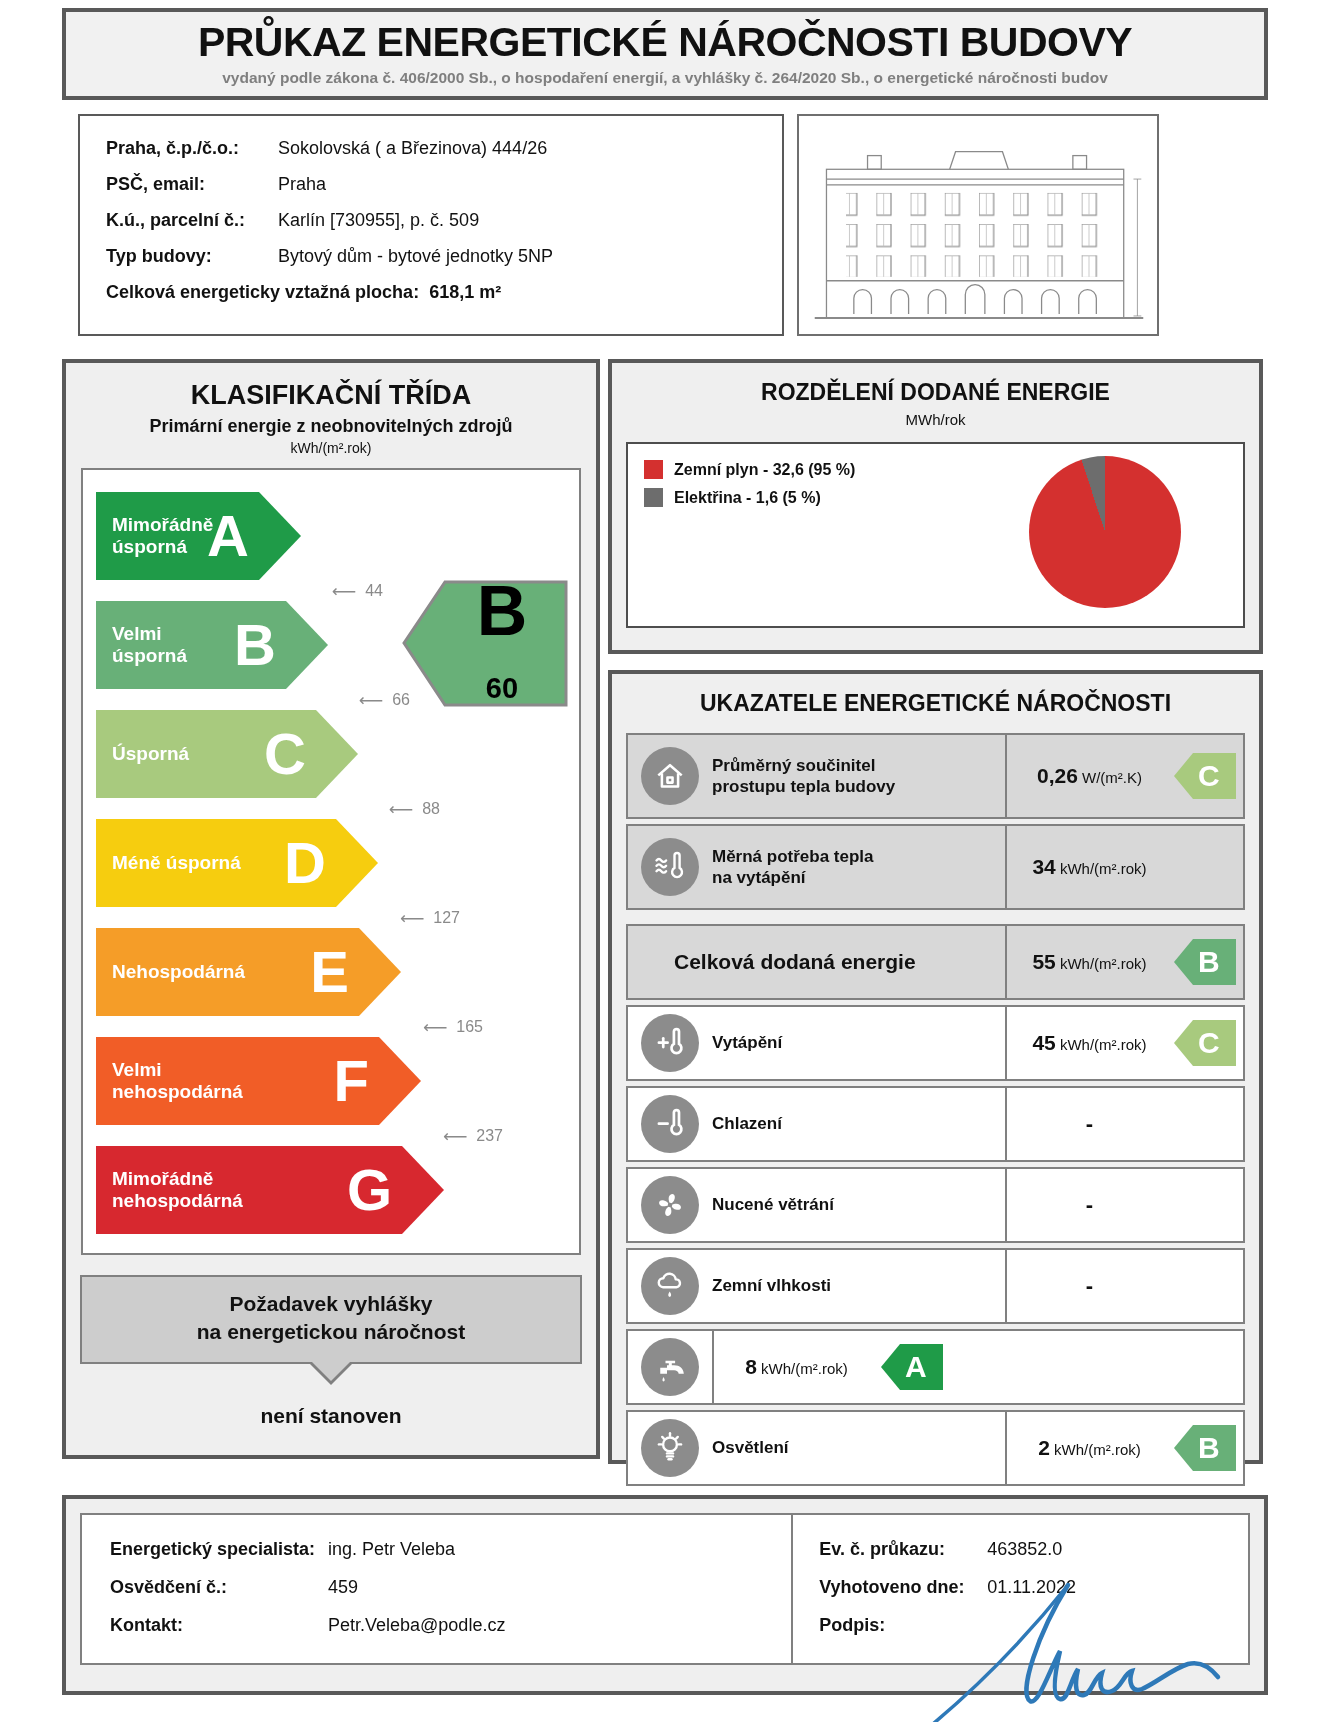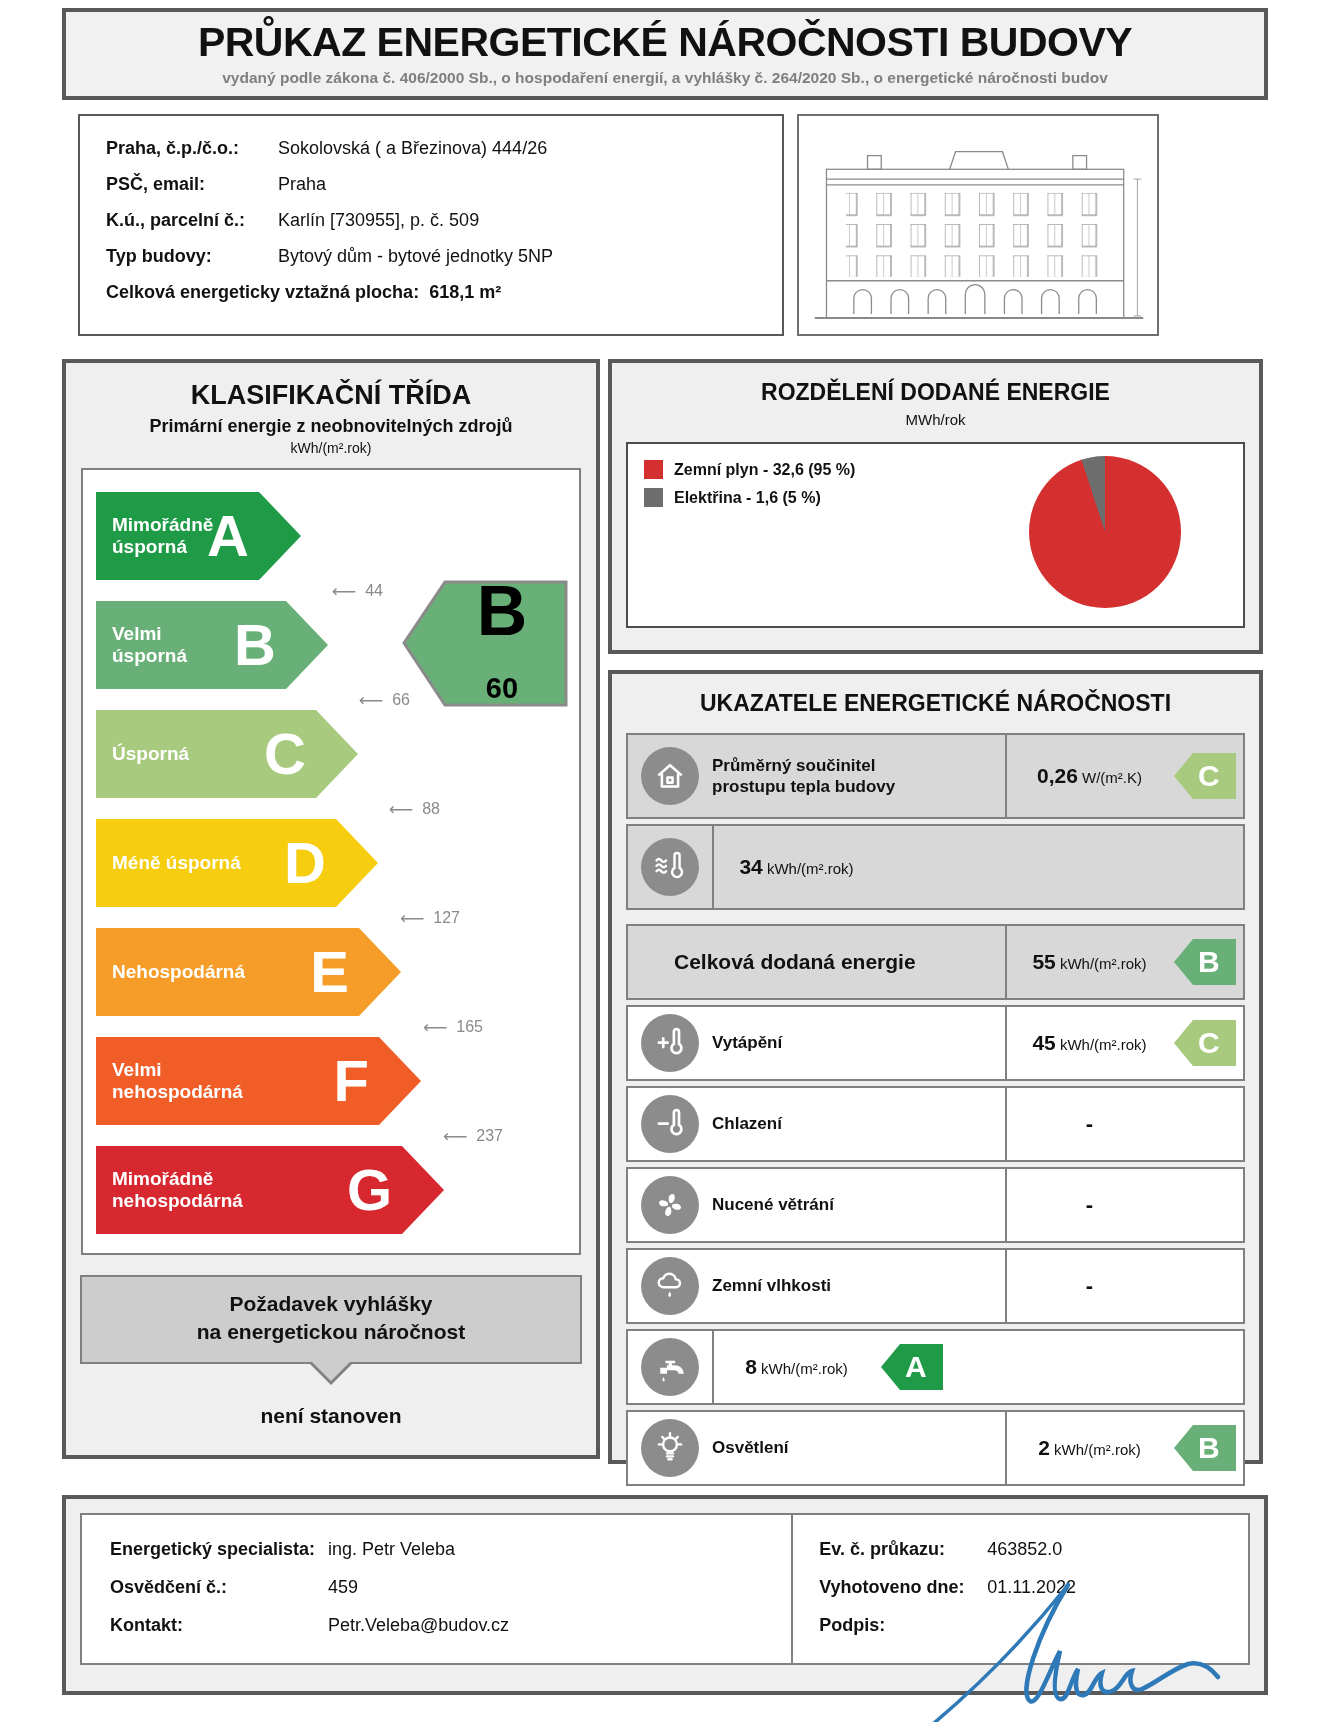--- a/index.html
+++ b/index.html
@@ -307,20 +307,22 @@
             <div class="icol">
                   <div class="icirc">
               <svg viewBox="0 0 24 24" width="36" height="36" fill="none" stroke="#fff" stroke-width="1.6" stroke-linecap="round">
                 <path d="M3 7.6 q1.6-1.9 3.2 0 t3.2 0"></path>
                       <path d="M3 11.2 q1.6-1.9 3.2 0 t3.2 0"></path>
                       <path d="M3 14.8 q1.6-1.9 3.2 0 t3.2 0"></path>
                 <path d="M15 4.4 a1.7 1.7 0 0 1 3.4 0 v8.2 a3.3 3.3 0 1 1 -3.4 0 Z"></path>
               </svg>
                   </div>
                 </div>
+            <div class="ilabel">Měrná potřeba tepla
+na vytápění</div>
             <div class="ival">
                   <div class="ivwrap"><span class="num">34</span> <span>kWh/(m².rok)</span></div>
               <div class="iarrow"></div>
                 </div>
           </div>
 
           <div class="irow grey">
             <div class="ilabel big">Celková dodaná energie</div>
             <div class="ival">
                   <div class="ivwrap"><span class="num">55</span> <span>kWh/(m².rok)</span></div>
@@ -467,21 +469,21 @@
         <div class="frow">
               <span class="flabel">Energetický specialista:</span>
               <span>ing. Petr Veleba</span>
             </div>
         <div class="frow">
               <span class="flabel">Osvědčení č.:</span>
               <span>459</span>
             </div>
         <div class="frow">
               <span class="flabel">Kontakt:</span>
-              <span>Petr.Veleba@budov.cz</span>
+              <span>Petr.Veleba@podle.cz</span>
             </div>
       </div>
       <div class="fright">
         <div class="frow">
               <span class="flabel2">Ev. č. průkazu:</span>
               <span>463852.0</span>
             </div>
         <div class="frow">
               <span class="flabel2">Vyhotoveno dne:</span>
               <span>01.11.2022</span>

